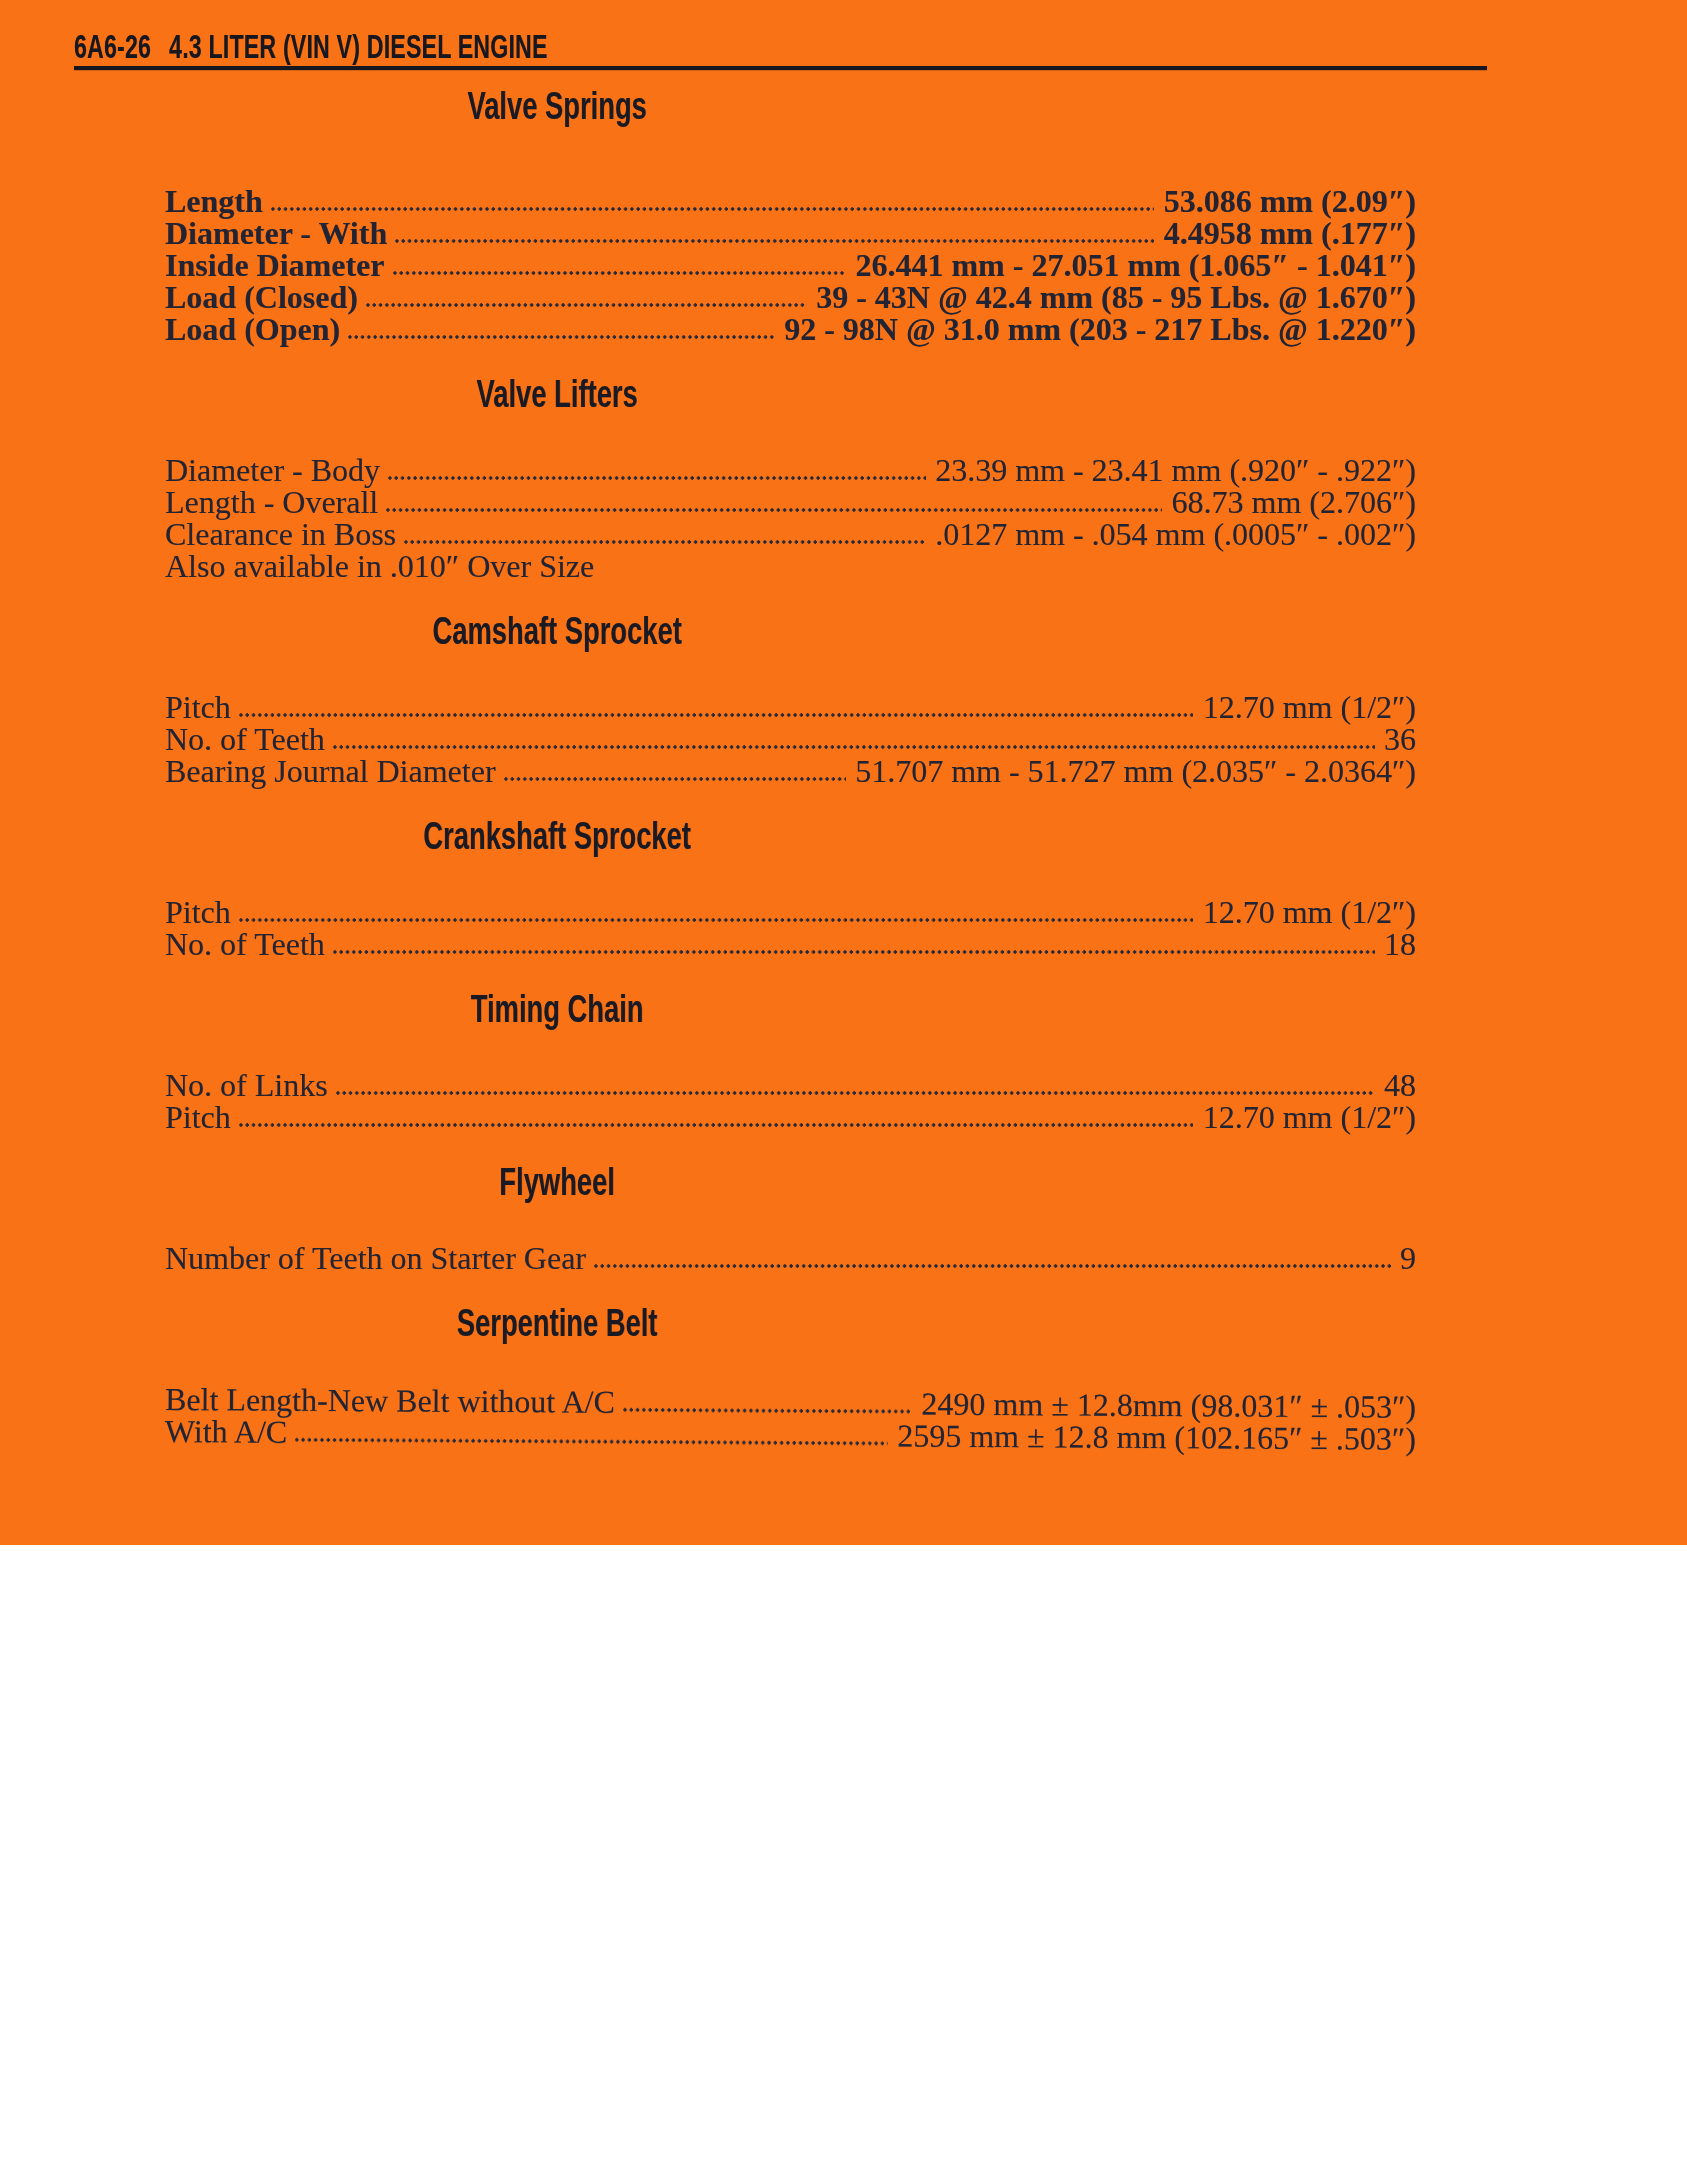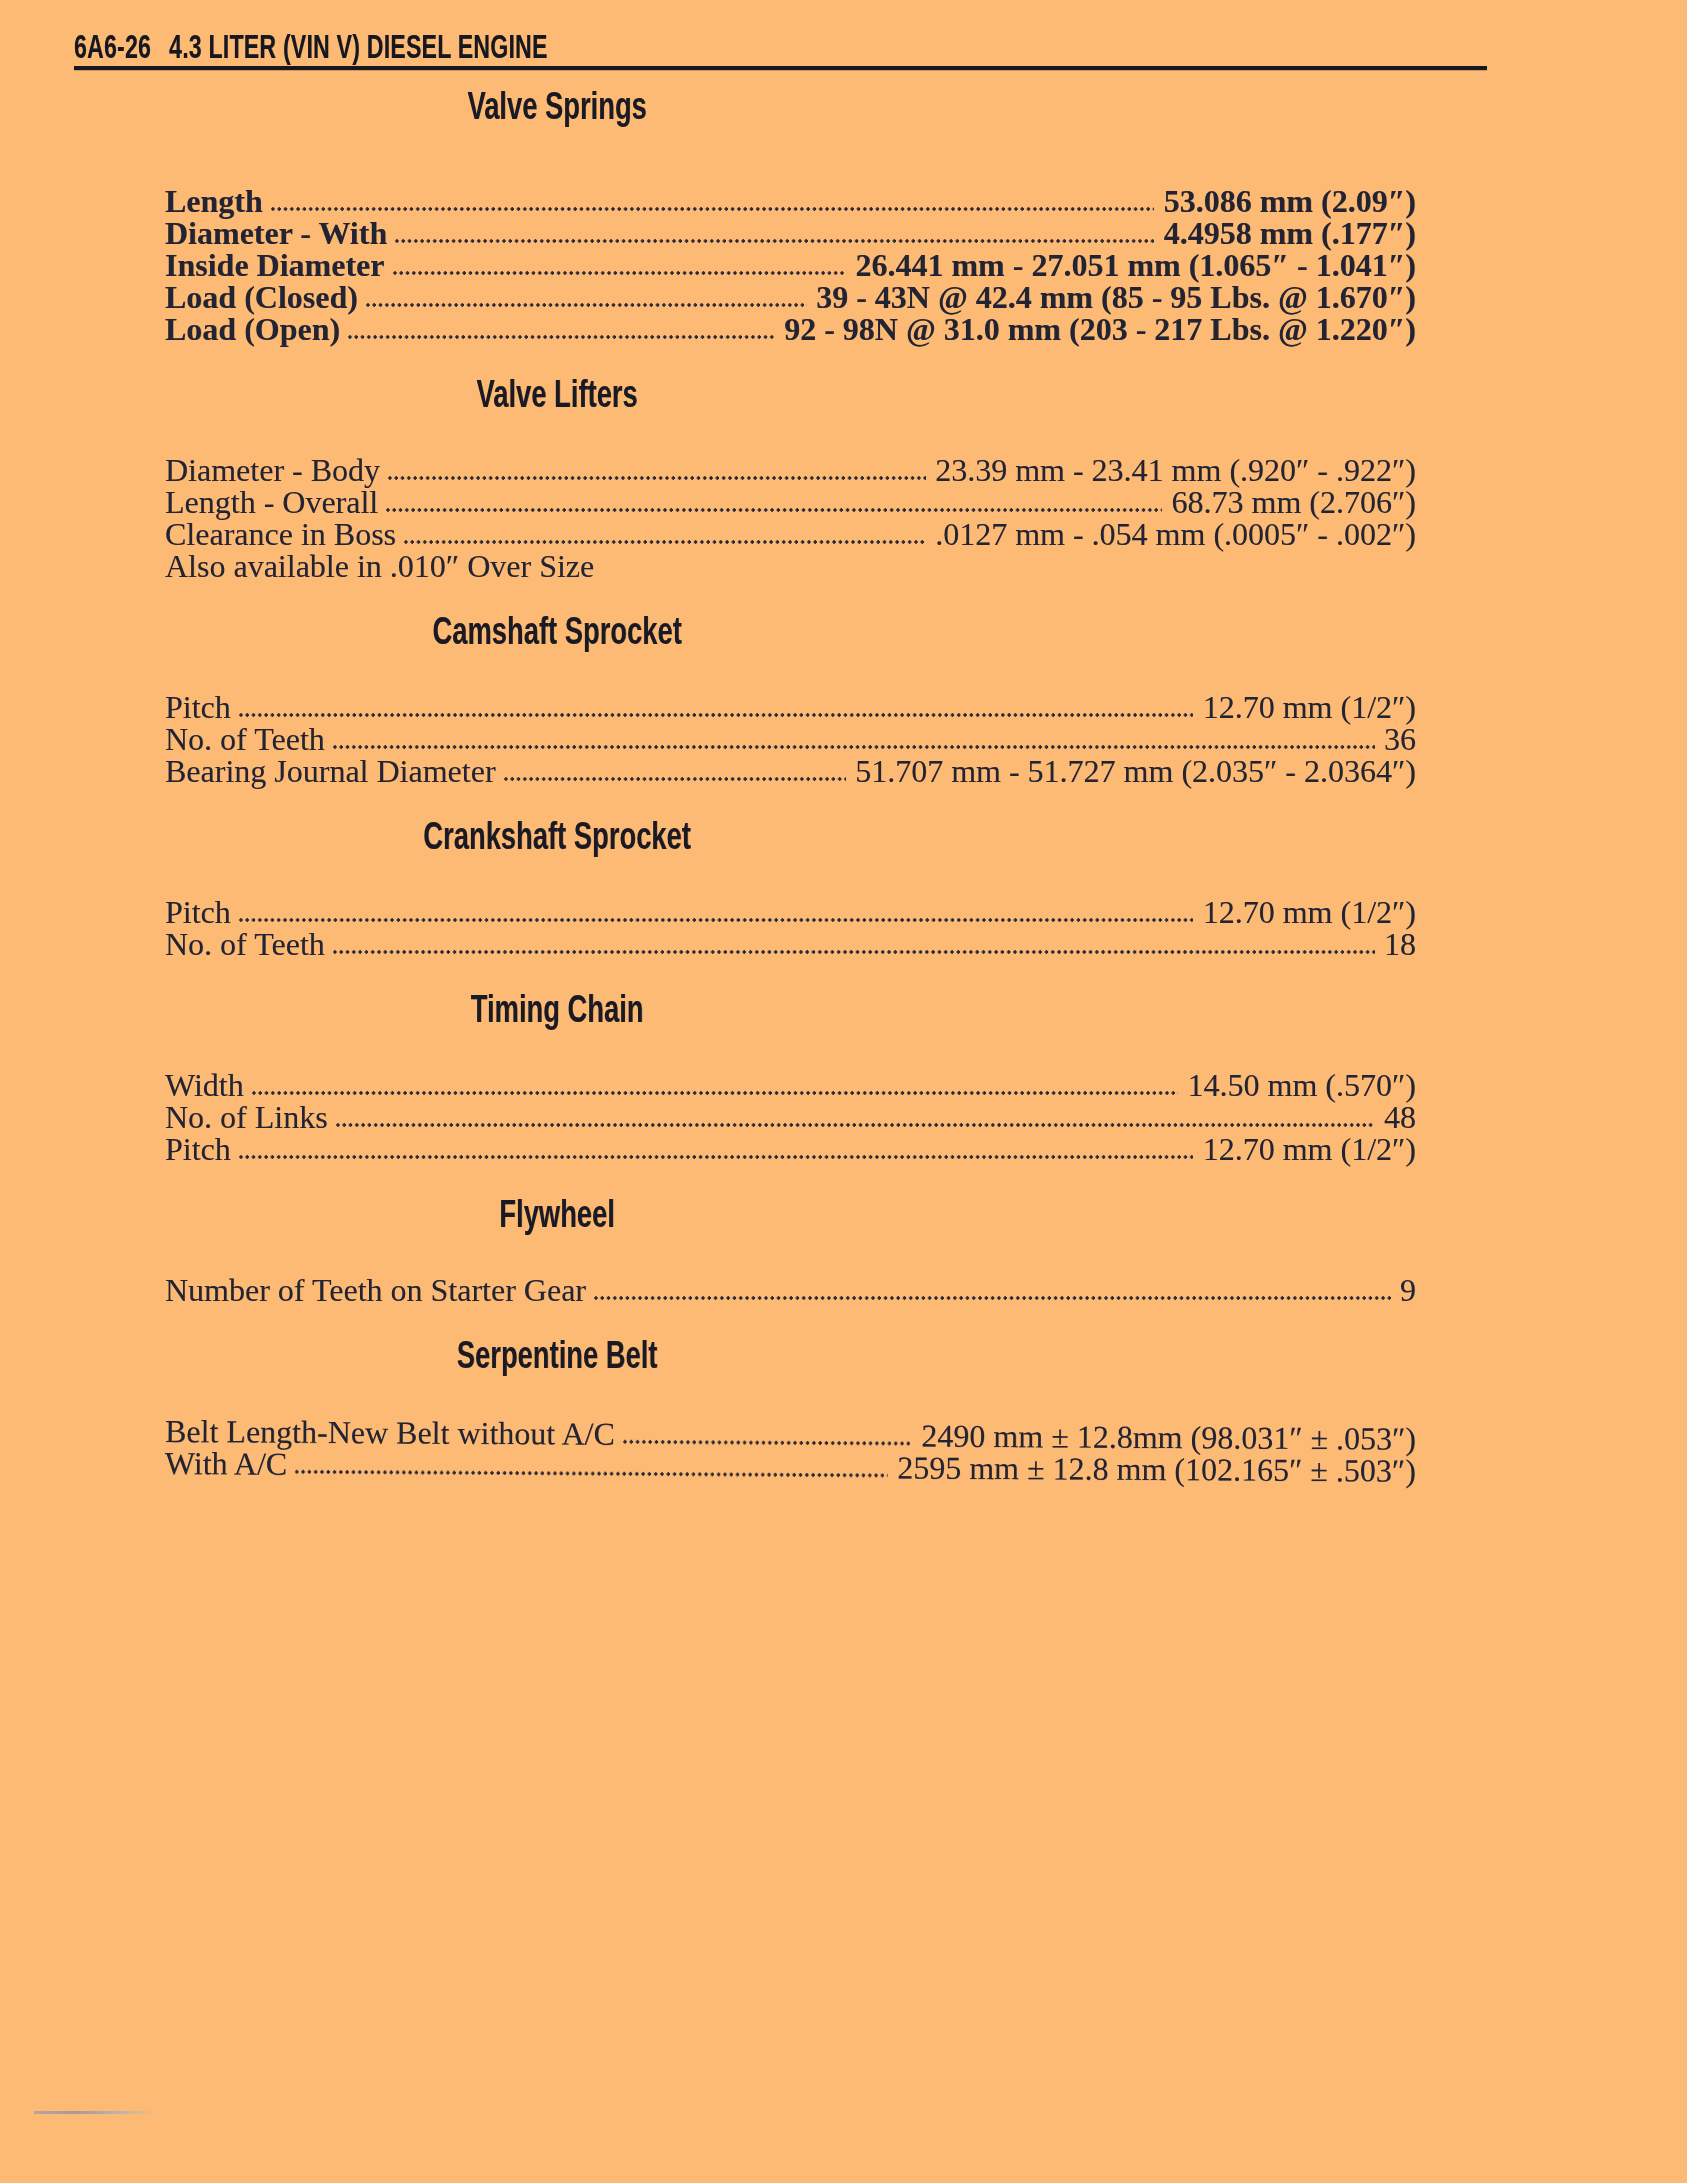--- a/index.html
+++ b/index.html
@@ -1,20 +1,20 @@
 <!DOCTYPE html>
 <html style="font-size:10.6px"><head>
 <meta charset="utf-8">
 <style>
   html, body { margin: 0; padding: 0; background: #ffffff; }
   .page {
     position: relative;
     width: 1687px;
-    height: 2183px;
-    background: #fdba74;
+    height: 1545px;
+    background: #f97316;
     overflow: hidden;
     font-family: "Liberation Serif", serif;
     color: #232433;
   }
   
   .header-block { padding: 29px 0 0 74px; }
   .header-line {
     display: inline-block;
     transform: scaleX(0.68);
     transform-origin: left center;
@@ -201,25 +201,20 @@
     <span class="spec-label">No. of Teeth</span>
     <span class="leader"></span>
     <span class="spec-value">18</span>
   </div>
 </div>
   </section>
 
   <section class="spec-section">
     <h2 class="section-title">Timing Chain</h2>
     <div class="rows">
-  <div class="spec-row">
-    <span class="spec-label">Width</span>
-    <span class="leader"></span>
-    <span class="spec-value">14.50 mm (.570″)</span>
-  </div>
 
   <div class="spec-row">
     <span class="spec-label">No. of Links</span>
     <span class="leader"></span>
     <span class="spec-value">48</span>
   </div>
 
   <div class="spec-row">
     <span class="spec-label">Pitch</span>
     <span class="leader"></span>

